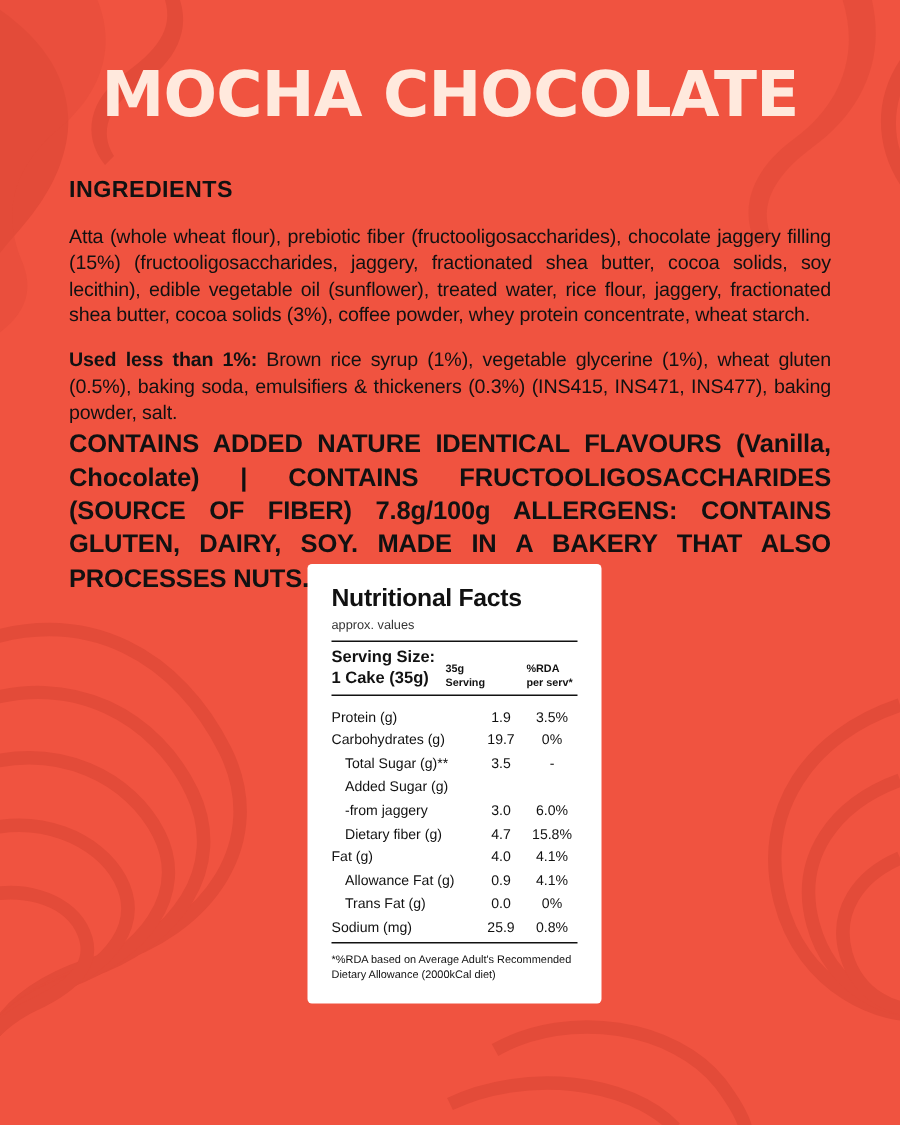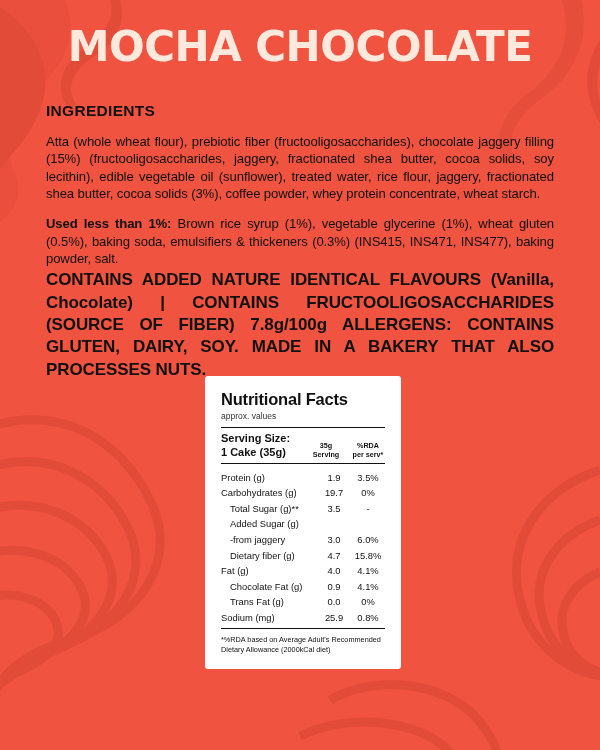--- a/index.html
+++ b/index.html
@@ -24,21 +24,21 @@
     height: 750px;
     pointer-events: none;
   }
 
   .page {
     position: relative;
     z-index: 2;
     width: 600px;
     height: 556px;
     box-sizing: border-box;
-    padding: 0 46px;
+    padding: 16px 46px;
   }
 
   .title {
     margin: 0;
     padding-top: 26px;
     text-align: center;
     font-size: 42px;
     line-height: 1.0;
     font-weight: 700;
     letter-spacing: -0.5px;
@@ -122,22 +122,21 @@
   }
 
   .nf-serving-label {
     font-size: 11px;
     font-weight: 700;
     line-height: 1.25;
   }
 
   .nf-col-heads {
     display: flex;
-    gap: 8px;
-    text-align: center;
+    gap: 20px;
   }
 
   .nf-col-heads div {
     font-size: 7.2px;
     font-weight: 700;
     line-height: 1.2;
   }
 
   .col-a { width: 34px; }
   .col-b { width: 34px; }
@@ -277,21 +276,21 @@
         <div class="nm">Dietary fiber (g)</div>
         <div class="v1">4.7</div>
         <div class="v2">15.8%</div>
       </div>
       <div class="nf-row">
         <div class="nm">Fat (g)</div>
         <div class="v1">4.0</div>
         <div class="v2">4.1%</div>
       </div>
       <div class="nf-row indent">
-        <div class="nm">Chocolate Fat (g)</div>
+        <div class="nm">Allowance Fat (g)</div>
         <div class="v1">0.9</div>
         <div class="v2">4.1%</div>
       </div>
       <div class="nf-row indent">
         <div class="nm">Trans Fat (g)</div>
         <div class="v1">0.0</div>
         <div class="v2">0%</div>
       </div>
       <div class="nf-row">
         <div class="nm">Sodium (mg)</div>

